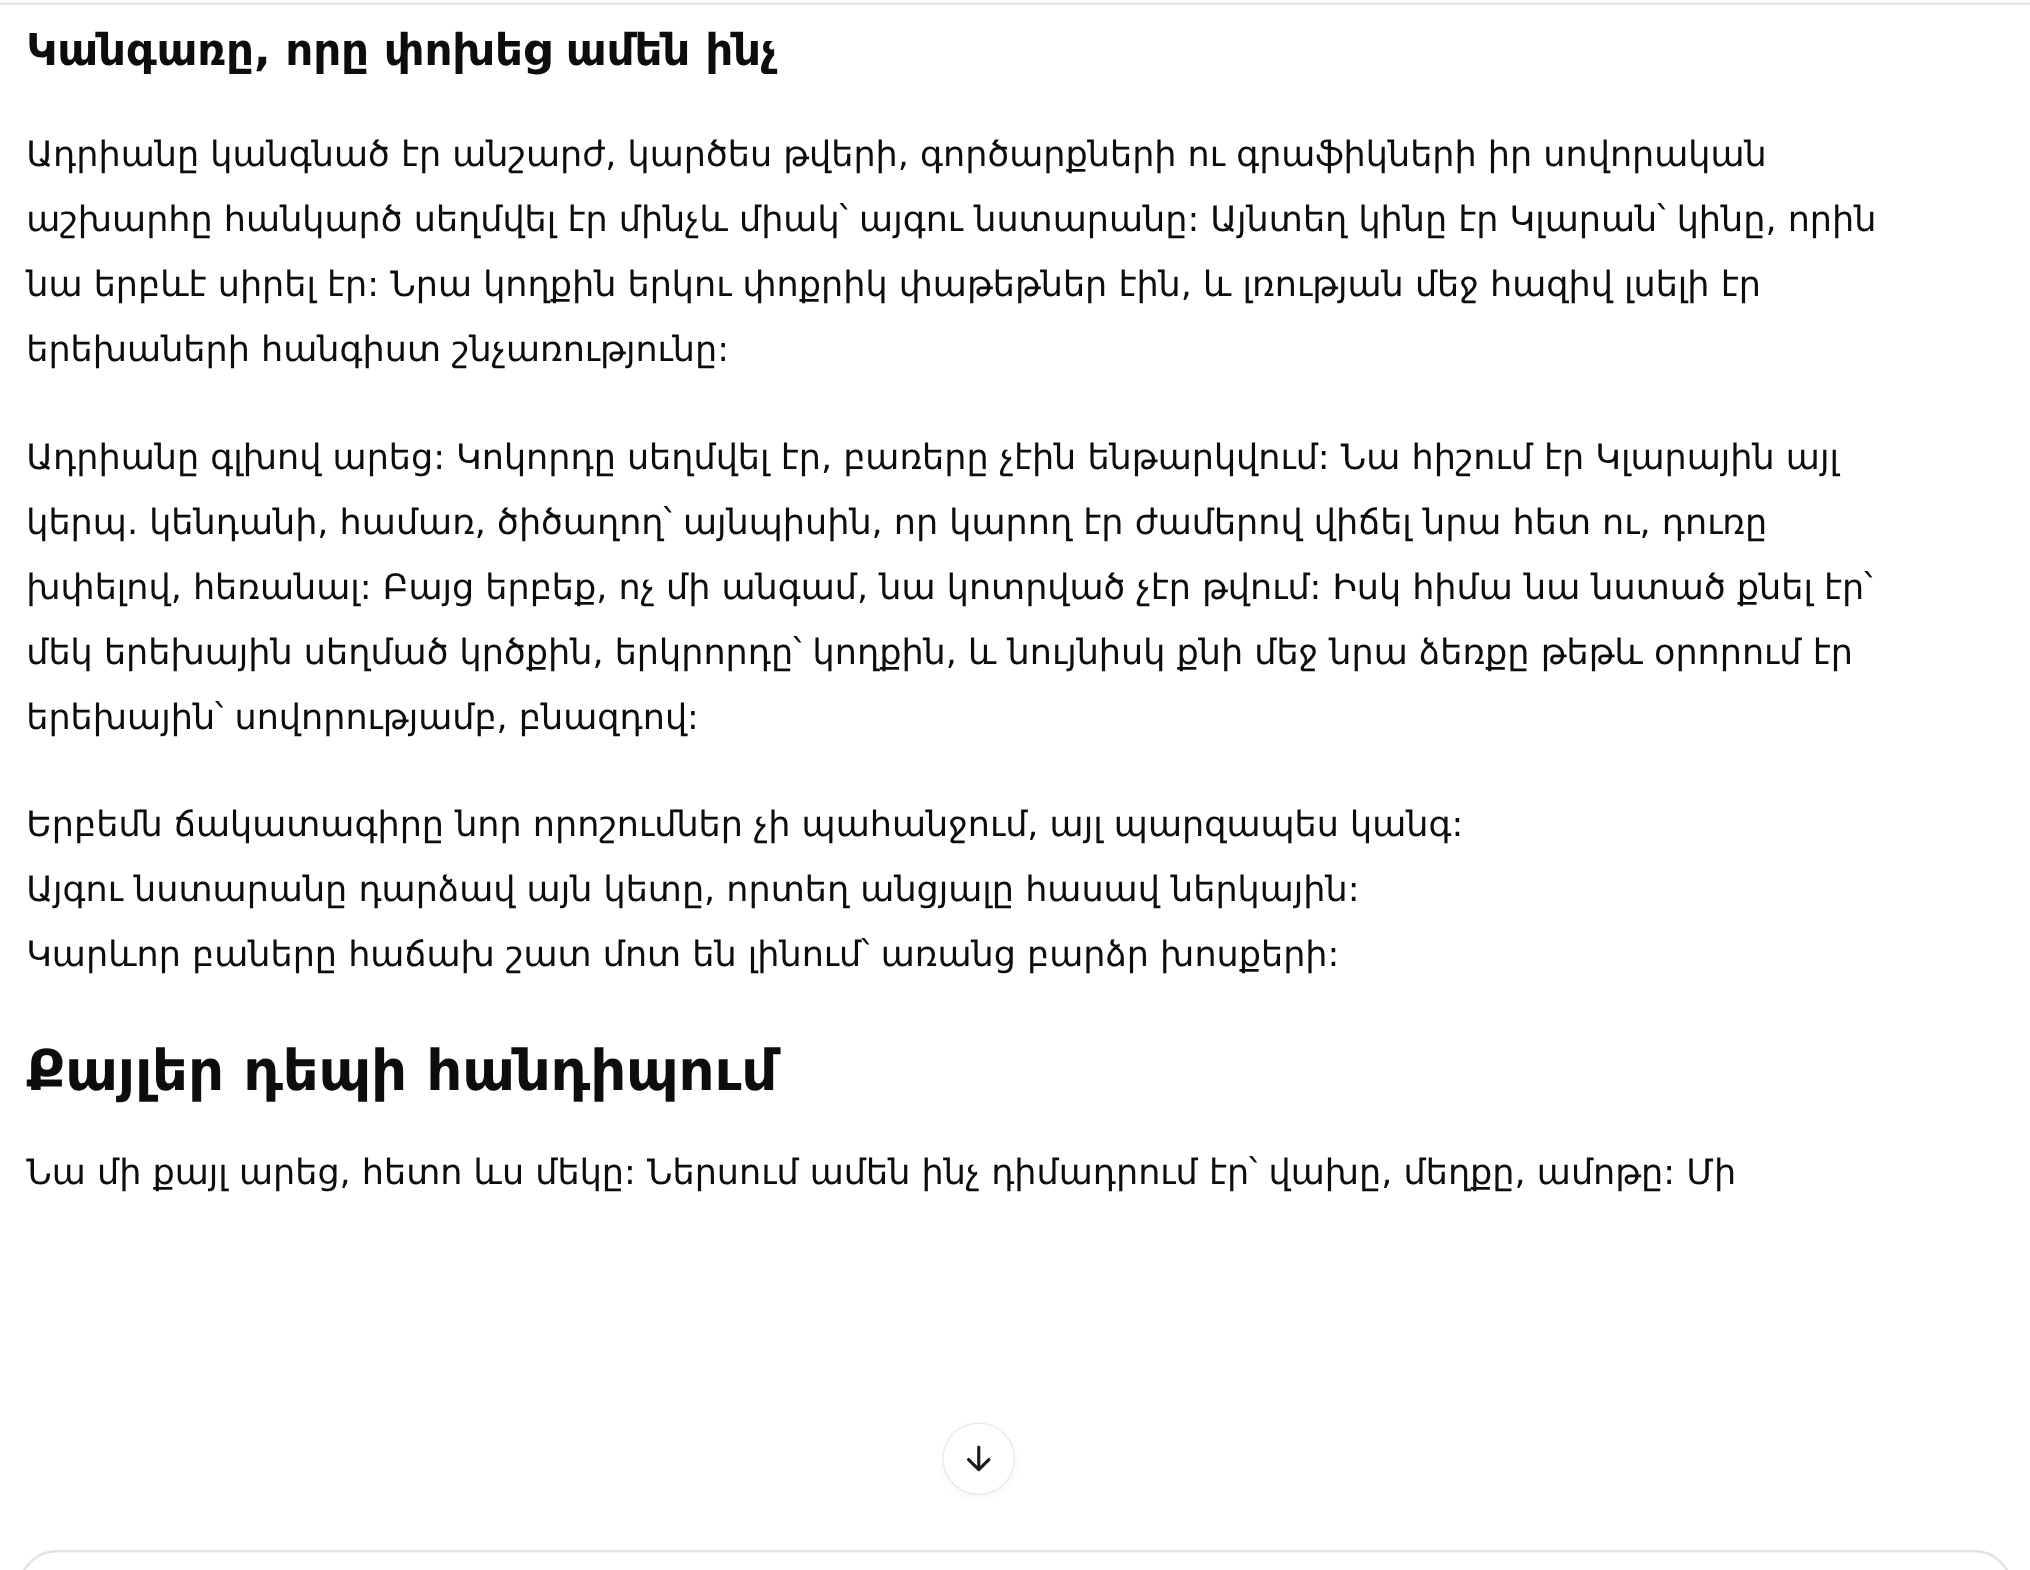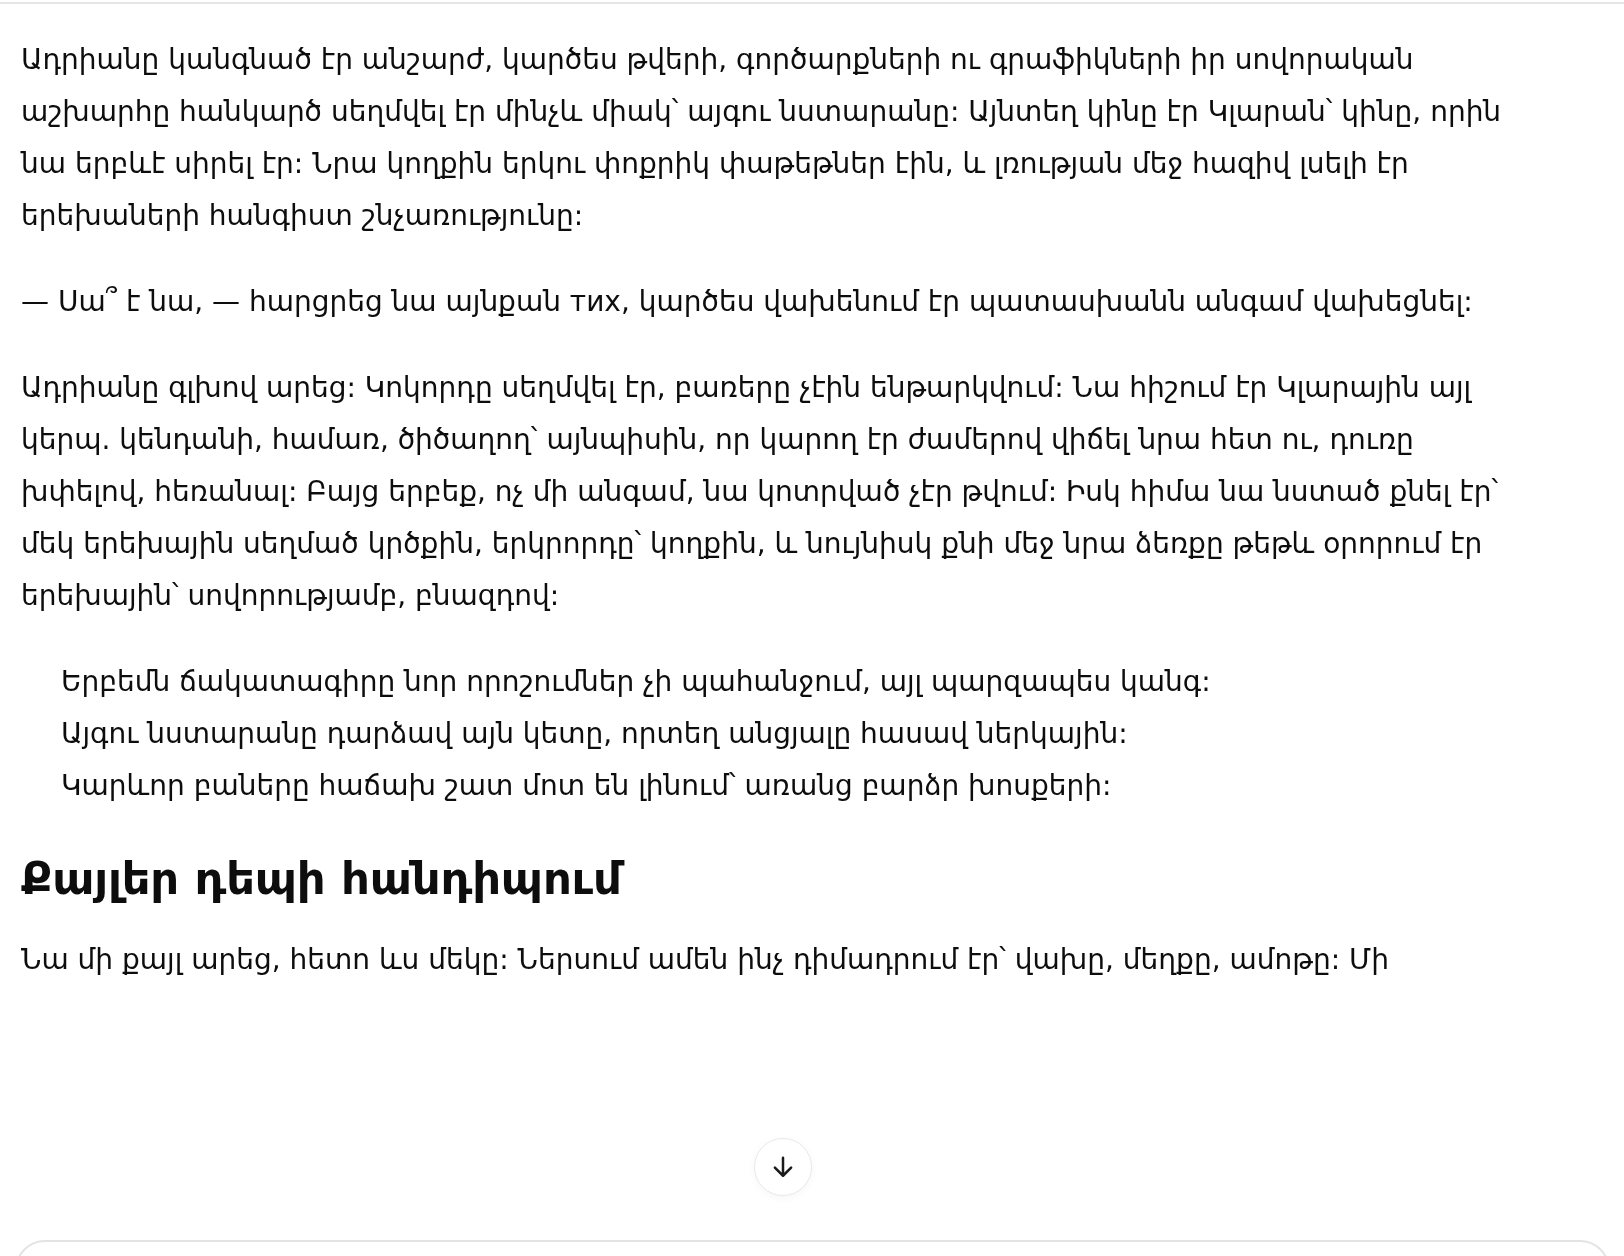--- a/index.html
+++ b/index.html
@@ -43,21 +43,21 @@
     line-height: 42px;
     margin: 46px 0 0 0;
     letter-spacing: -0.2px;
   }
   .md-p {
     font-size: 28px;
     line-height: 52px;
     margin: 34px 0 0 0;
     font-weight: 400;
   }
-  .md-p .pline { display: block; margin-left: 40px; }
+  .md-p .pline { display: block; }
   .scroll-btn {
     position: absolute;
     left: 754px;
     top: 1138px;
     width: 58px;
     height: 58px;
     border-radius: 50%;
     background: #ffffff;
     border: 1.5px solid #e9e9e9;
     box-shadow: 0 2px 8px rgba(0,0,0,0.04);
@@ -82,25 +82,25 @@
   }
 </style>
 </head>
 <body>
 
 <div class="page">
 
   <div class="top-rule"></div>
 
   <div class="content">
+    <h1 class="md-h1">Կանգառը, որը փոխեց ամեն ինչ</h1>
 
     <p class="md-p">Ադրիանը կանգնած էր անշարժ, կարծես թվերի, գործարքների ու գրաֆիկների իր սովորական աշխարհը հանկարծ սեղմվել էր մինչև միակ՝ այգու նստարանը: Այնտեղ կինը էր Կլարան՝ կինը, որին նա երբևէ սիրել էր: Նրա կողքին երկու փոքրիկ փաթեթներ էին, և լռության մեջ հազիվ լսելի էր երեխաների հանգիստ շնչառությունը:</p>
 
 
-    <p class="md-p">— Սա՞ է նա, — հարցրեց նա այնքան тих, կարծես վախենում էր պատասխանն անգամ վախեցնել:</p>
 
     <p class="md-p">Ադրիանը գլխով արեց: Կոկորդը սեղմվել էր, բառերը չէին ենթարկվում: Նա հիշում էր Կլարային այլ կերպ. կենդանի, համառ, ծիծաղող՝ այնպիսին, որ կարող էր ժամերով վիճել նրա հետ ու, դուռը խփելով, հեռանալ: Բայց երբեք, ոչ մի անգամ, նա կոտրված չէր թվում: Իսկ հիմա նա նստած քնել էր՝ մեկ երեխային սեղմած կրծքին, երկրորդը՝ կողքին, և նույնիսկ քնի մեջ նրա ձեռքը թեթև օրորում էր երեխային՝ սովորությամբ, բնազդով:</p>
 
     <p class="md-p">
       <span class="pline">Երբեմն ճակատագիրը նոր որոշումներ չի պահանջում, այլ պարզապես կանգ:</span>
       <span class="pline">Այգու նստարանը դարձավ այն կետը, որտեղ անցյալը հասավ ներկային:</span>
       <span class="pline">Կարևոր բաները հաճախ շատ մոտ են լինում՝ առանց բարձր խոսքերի:</span>
     </p>
 
     <h2 class="md-h2">Քայլեր դեպի հանդիպում</h2>

